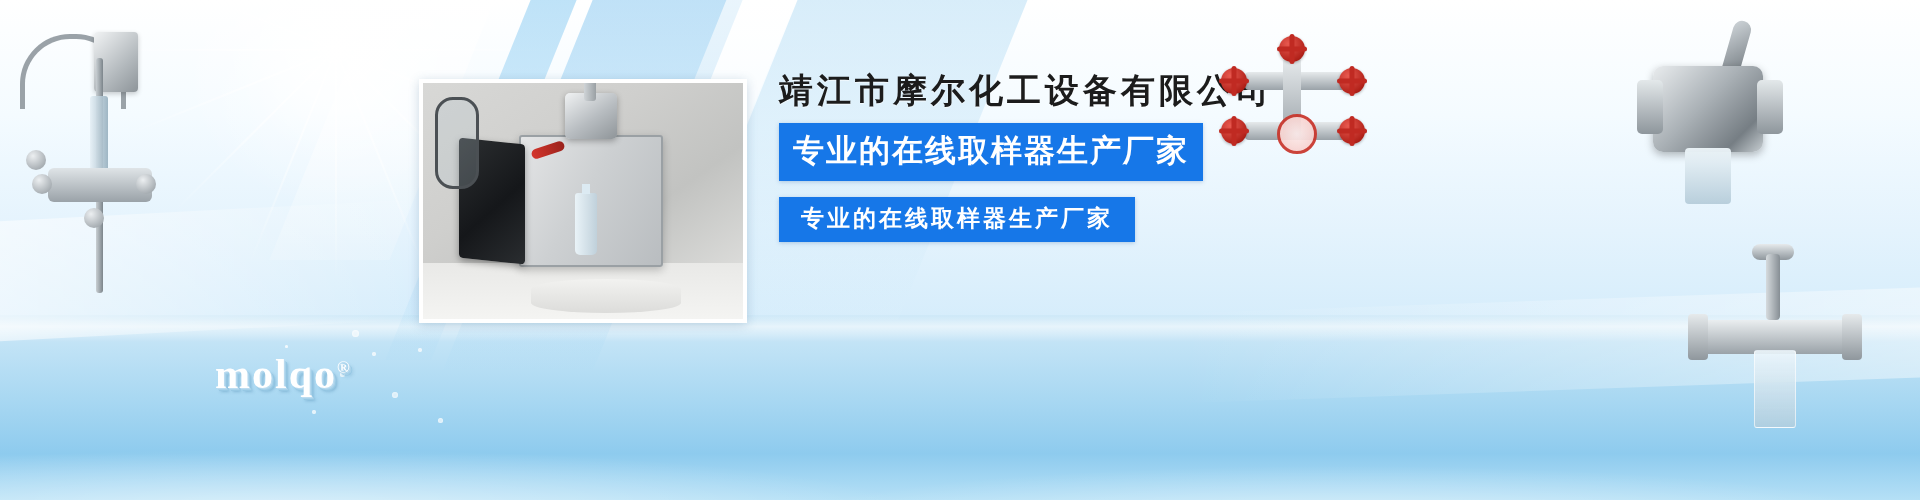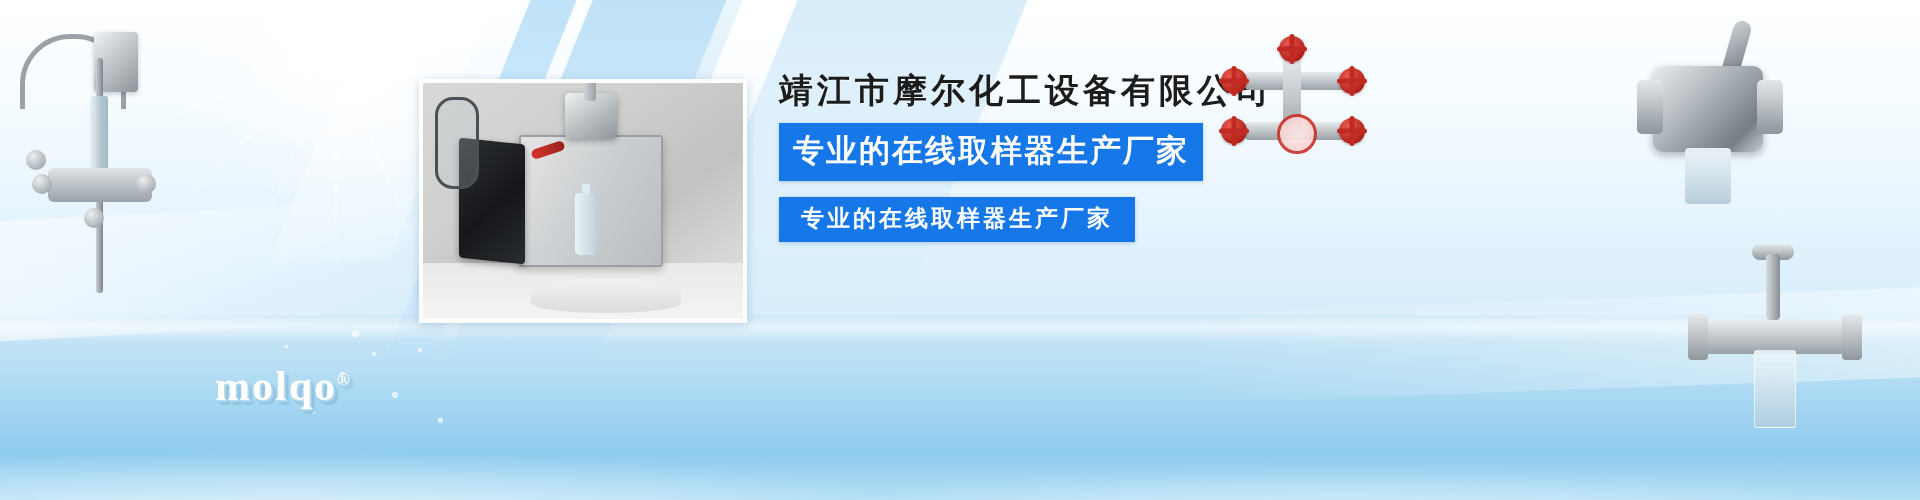--- a/index.html
+++ b/index.html
@@ -151,21 +151,21 @@
   }
   .eng-para{
     margin-top:13px;width:600px;
     font-family:"Liberation Serif","DejaVu Serif",serif;
     font-size:9px;line-height:1.75;letter-spacing:.3px;
     color:#5d6e7d;
   }
 
   
   .watermark{
-    position:absolute;left:215px;top:362px;
+    position:absolute;left:215px;top:350px;
     font-family:"Liberation Serif","DejaVu Serif",serif;
     font-size:42px;font-weight:700;letter-spacing:2px;
     color:#ffffff;
     text-shadow:
       1px 1px 0 #bcdcf0, 2px 2px 0 #a9d2ea,
       3px 3px 0 #96c8e4, 4px 4px 3px rgba(80,140,180,.45);
   }
   .watermark sup{font-size:17px;vertical-align:super;}
 </style>
 </head>

